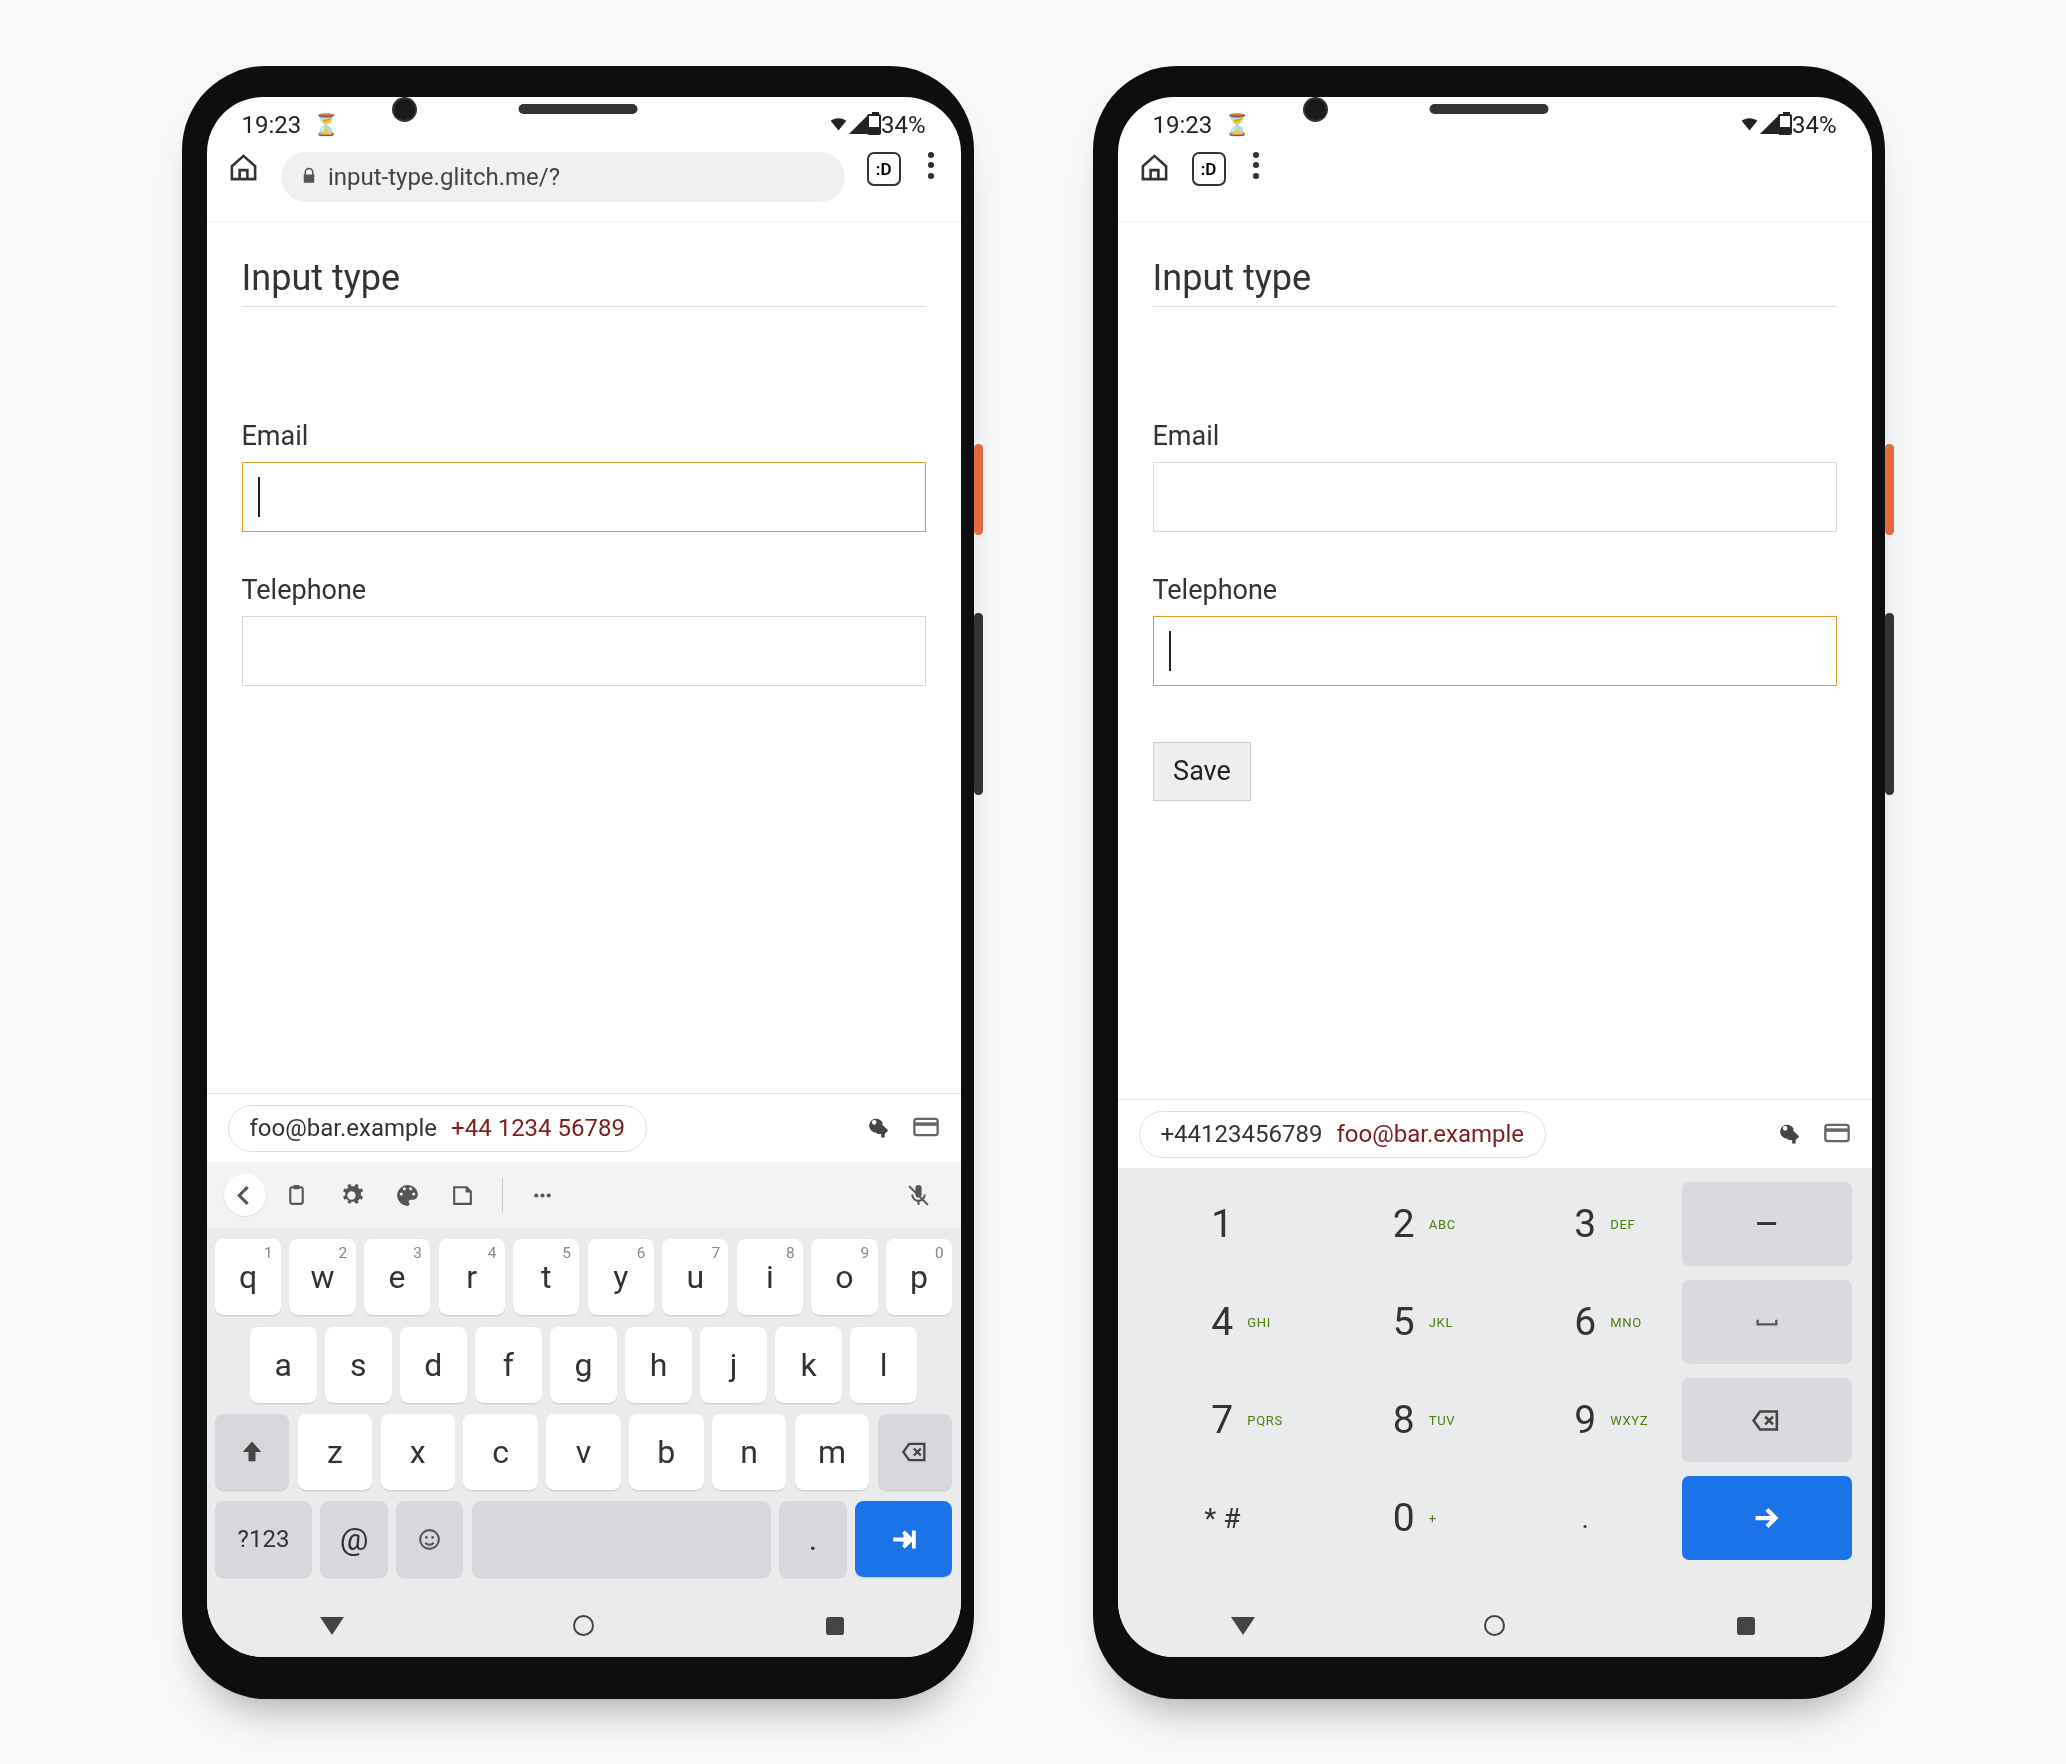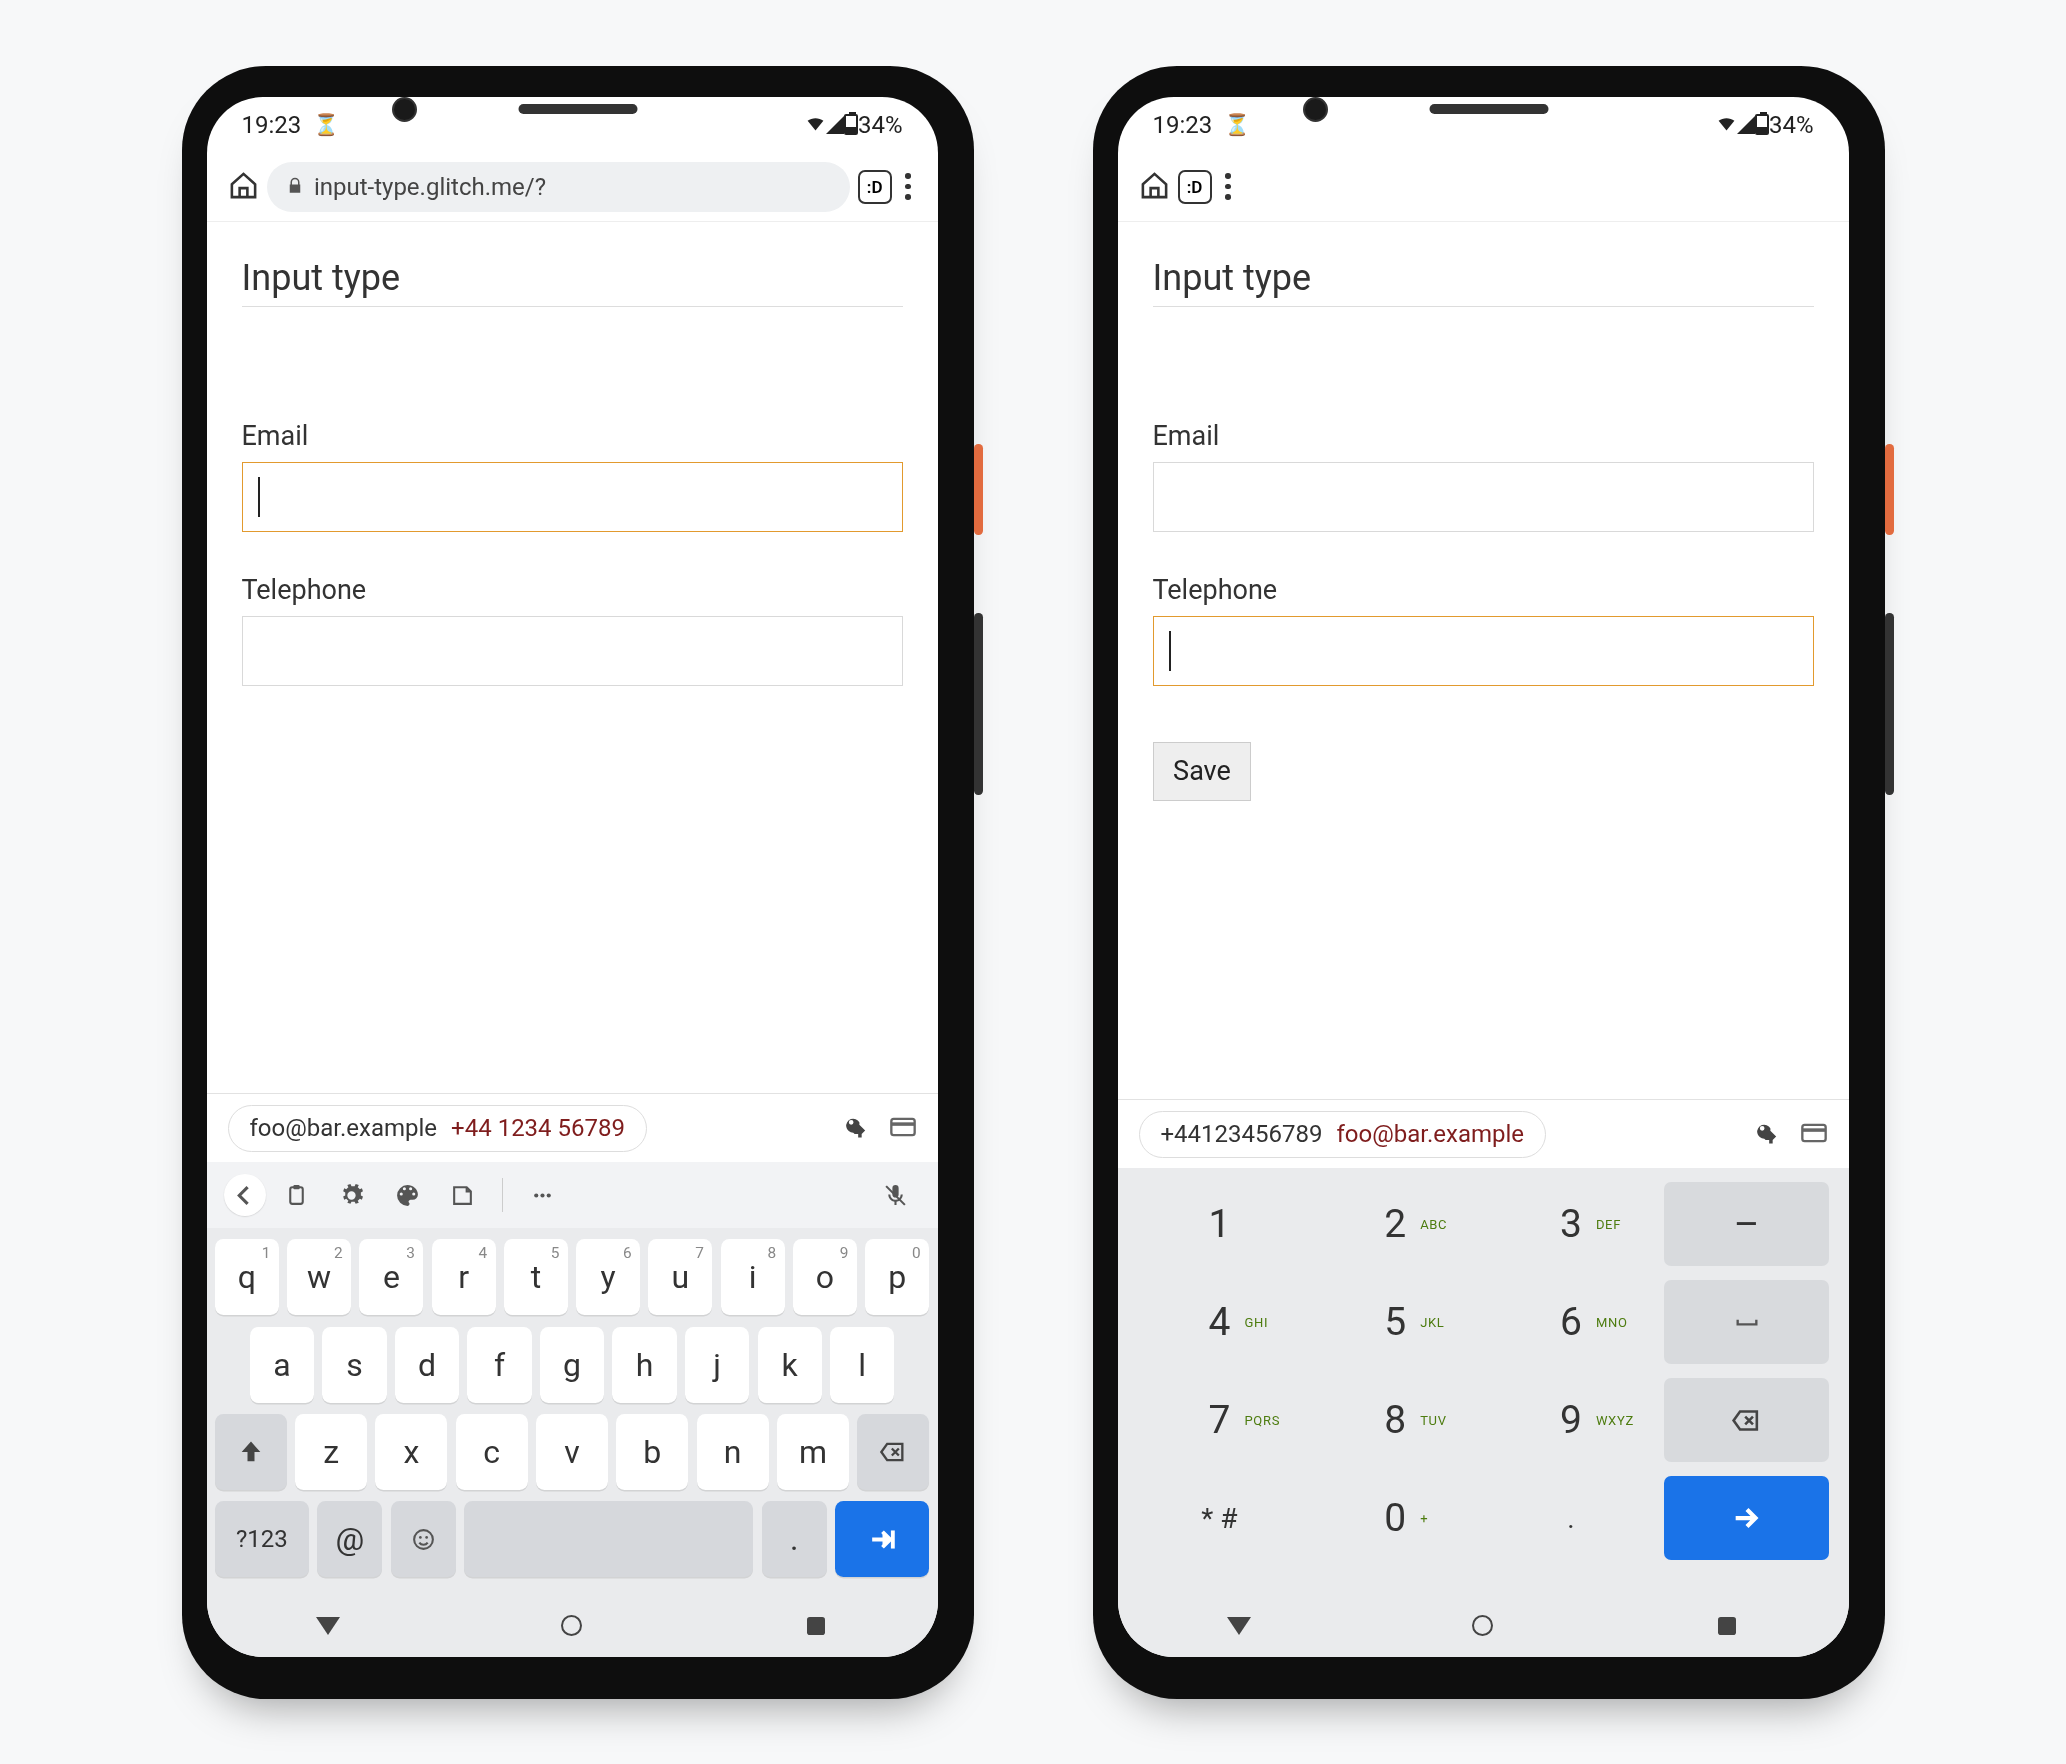--- a/index.html
+++ b/index.html
@@ -14,42 +14,42 @@
     --kb-bg:#eaebed;
     --kb-strip:#f2f3f5;
     --kb-key:#ffffff;
     --kb-key-ink:#333;
     --chip:#fff;
     --blue:#1a73e8;
   }
   *{box-sizing:border-box;font-family:Roboto,Arial,Helvetica,sans-serif;}
   body{margin:0;background:var(--bg);width:2066px;height:1765px;display:flex;align-items:center;justify-content:center;gap:119px;}
 
-  .phone{width:792px;height:1633px;background:var(--phone-black);border-radius:84px;padding:31px 36px 42px 25px;position:relative;box-shadow:0 28px 42px -21px rgba(0,0,0,.35);}
+  .phone{width:792px;height:1633px;background:var(--phone-black);border-radius:84px;padding:31px 13px 42px 25px;position:relative;box-shadow:0 28px 42px -21px rgba(0,0,0,.35);}
   .sidebtn{position:absolute;right:-9.8px;width:9.8px;background:#333;border-radius:4.2px;}
   .sidebtn.orange{top:378px;height:91px;background:#e26b3f;}
   .sidebtn.dark{top:547px;height:182px;}
   .speaker{position:absolute;top:38px;left:50%;transform:translateX(-50%);width:119px;height:9.8px;background:#333;border-radius:14px;}
   .camera{position:absolute;top:31px;left:210px;width:25px;height:25px;background:#1a1a1a;border-radius:50%;border:2.8px solid #333;}
 
   .screen{width:100%;height:100%;background:var(--screen);border-radius:56px;overflow:hidden;display:flex;flex-direction:column;}
 
   
   .status{height:55px;display:flex;align-items:center;justify-content:space-between;padding:0 35px;font-size:24px;color:#222;}
   .status .left{display:flex;align-items:center;gap:12.6px;font-weight:400;}
   .status .right{display:flex;align-items:center;gap:0;}
   .hourglass{font-size:21px;}
   .tri{width:0;height:0;border-left:8.4px solid transparent;border-right:8.4px solid transparent;border-bottom:15.4px solid #222;display:inline-block;}
   .batt{display:inline-flex;align-items:center;}
   .batt-body{width:14px;height:21px;border:2.1px solid #222;border-radius:2.1px;position:relative;}
   .batt-body::before{content:"";position:absolute;top:-4.2px;left:3.5px;width:7px;height:2.8px;background:#222;}
   .batt-fill{position:absolute;bottom:0;left:0;right:0;height:34%;background:#222;}
 
   
-  .chrome{height:70px;display:flex;align-items:center;gap:8px;padding:0 21px;border-bottom:0.7px solid #eee;}
+  .chrome{height:70px;display:flex;align-items:flex-start;gap:22px;padding:0 21px;border-bottom:0.7px solid #eee;}
   .home-icon svg{width:31px;height:31px;}
   .url{flex:1;background:var(--url-chip);border-radius:35px;height:50px;display:flex;align-items:center;gap:9.8px;padding:0 19.6px;font-size:24px;color:#444;overflow:hidden;white-space:nowrap;}
   .lock svg{width:18px;height:18px;}
   .tabcount{width:34px;height:34px;border:2.1px solid #333;border-radius:7px;display:flex;align-items:center;justify-content:center;font-size:17px;font-weight:600;}
   .dots{display:flex;flex-direction:column;gap:4.9px;padding:0 5.6px;}
   .dots span{width:5.6px;height:5.6px;background:#333;border-radius:50%;}
 
   
   .page{flex:1;padding:35px 35px 0 35px;overflow:hidden;}
   .pagetitle{font-size:36px;color:#333;font-weight:400;padding-bottom:7px;border-bottom:0.7px solid #ddd;margin-bottom:113px;}

